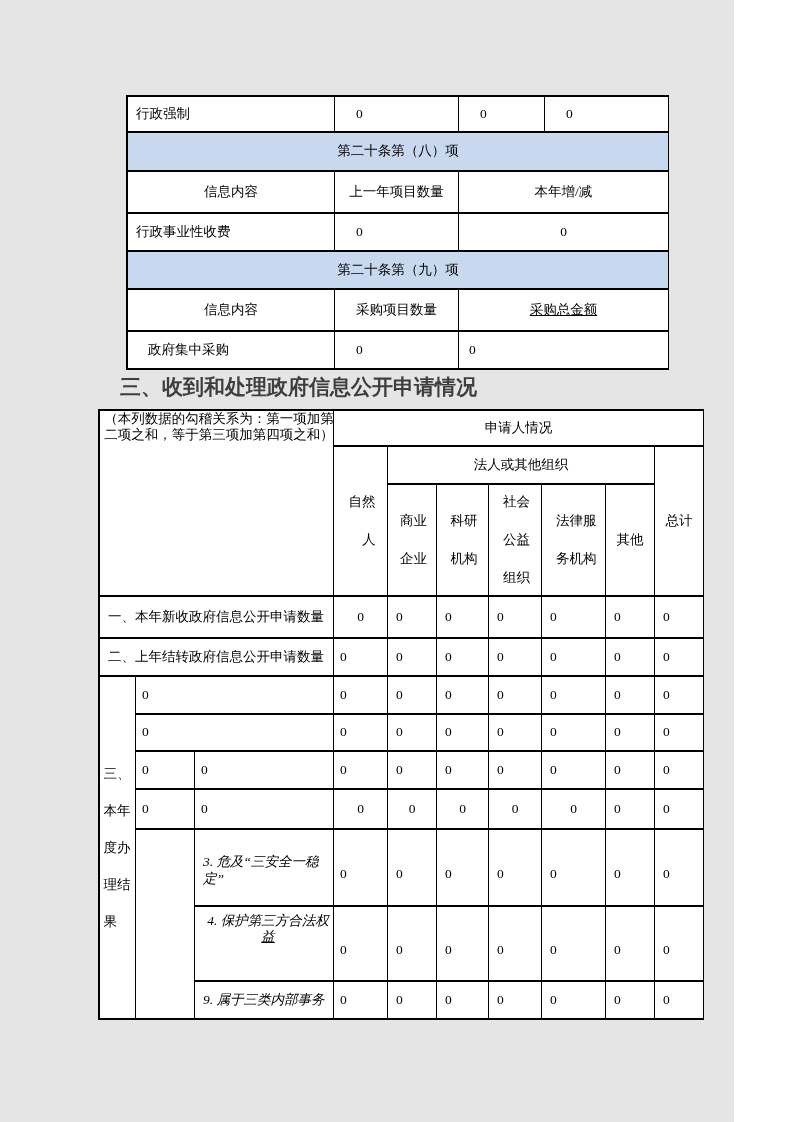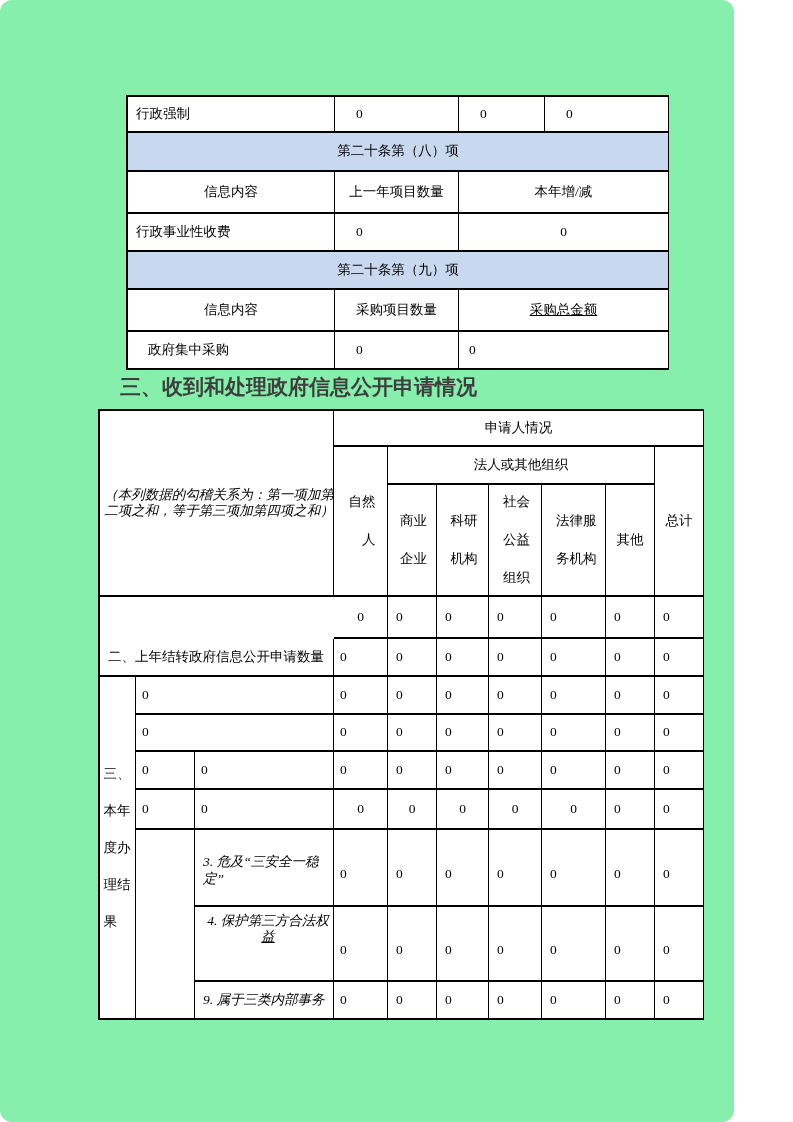--- a/index.html
+++ b/index.html
@@ -1,20 +1,19 @@
 <!DOCTYPE html>
 <html><head>
 <meta charset="utf-8">
 <style>
   html,body { margin:0; padding:0; background:#ffffff; }
   .page {
-    position:relative; width:734px; height:1122px; background:#86efac;
+    position:relative; width:734px; height:1122px; background:#e5e5e5;
     font-family:"Liberation Serif","DejaVu Serif",serif; color:#000;
     overflow:hidden;
-    border-radius:12px;
   }
   .tbl {
     position:absolute; display:grid;
     border-top:2px solid #000; border-left:2px solid #000;
     background:#fff;
   }
   .tbl > div {
     box-sizing:border-box;
     border-right:1px solid #000; border-bottom:2px solid #000;
     display:flex; align-items:center;
@@ -25,22 +24,22 @@
   .l8  { padding-left:8px; }
   .l6  { padding-left:6px; }
   .l20 { padding-left:21px; }
   .blue{ background:#c8d8ee; justify-content:center; text-align:center; font-size:14px; }
   .hdr { justify-content:center; text-align:center; font-size:14px; }
   .hdr .wrap { display:inline-block; text-align:right; line-height:38px; }
   .w30 { width:30px; }
   .w46 { width:46px; }
   .big0{ font-size:17px; padding-left:10px; }
   .note{
-    flex-direction:column; align-items:flex-start; justify-content:center;
-    padding-left:5px; font-size:13.5px; line-height:36px; white-space:nowrap;font-style:italic;
+    flex-direction:column; align-items:flex-start; justify-content:flex-start;
+    padding-left:5px; font-size:13.5px; line-height:36px; white-space:nowrap;
   }
   .rowlabel { padding-left:8px; white-space:nowrap; font-size:13.5px; }
   .vert {
     justify-content:center;
   }
   .vert .wrapv { display:inline-block; width:28px; line-height:37px; text-align:left; }
   .ital { font-style:italic; padding-left:8px; line-height:40px; }
   .tall { align-items:flex-start; }
   .tall.ital { padding-top:6px; }
   .vtop { align-items:flex-start; padding-top:13px; }
@@ -113,20 +112,21 @@
     <div class="hdr" style="grid-area:3/7/4/8;">
         <span class="wrap w30">社会公益组织</span>
       </div>
     <div class="hdr" style="grid-area:3/8/4/9;">
         <span class="wrap w46">法律服务机构</span>
       </div>
     <div class="hdr" style="grid-area:3/9/4/10;">其他</div>
 
     <div class="hdr" style="grid-area:2/10/4/11;">总计</div>
 
+    <div class="rowlabel" style="grid-area:4/1/5/4;">一、本年新收政府信息公开申请数量</div>
     <div class="c" style="grid-area:4/4/5/5;">0</div>
     <div class="l8" style="grid-area:4/5/5/6;">0</div>
     <div class="l8" style="grid-area:4/6/5/7;">0</div>
     <div class="l8" style="grid-area:4/7/5/8;">0</div>
     <div class="l8" style="grid-area:4/8/5/9;">0</div>
     <div class="l8" style="grid-area:4/9/5/10;">0</div>
     <div class="l8" style="grid-area:4/10/5/11;">0</div>
 
     <div class="rowlabel" style="grid-area:5/1/6/4;">二、上年结转政府信息公开申请数量</div>
     <div class="l6" style="grid-area:5/4/6/5;">0</div>

